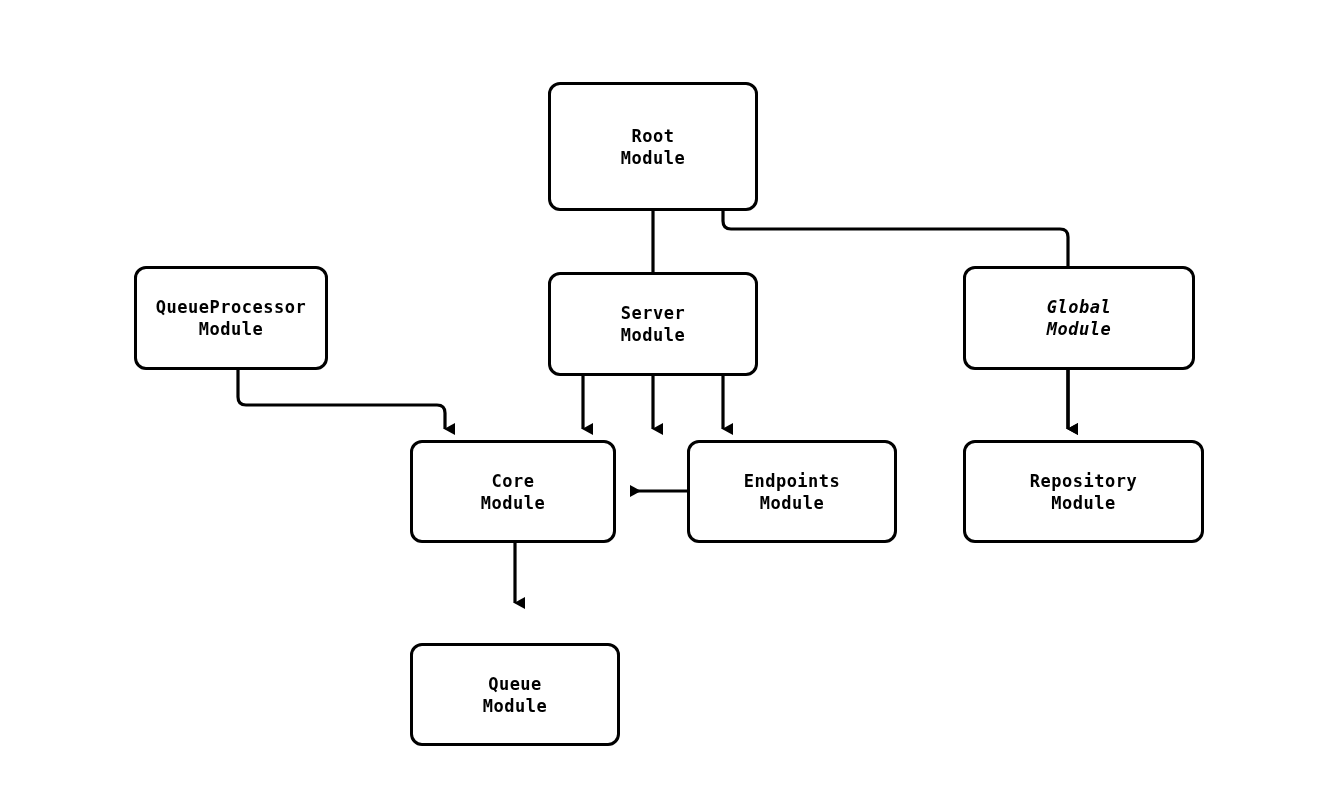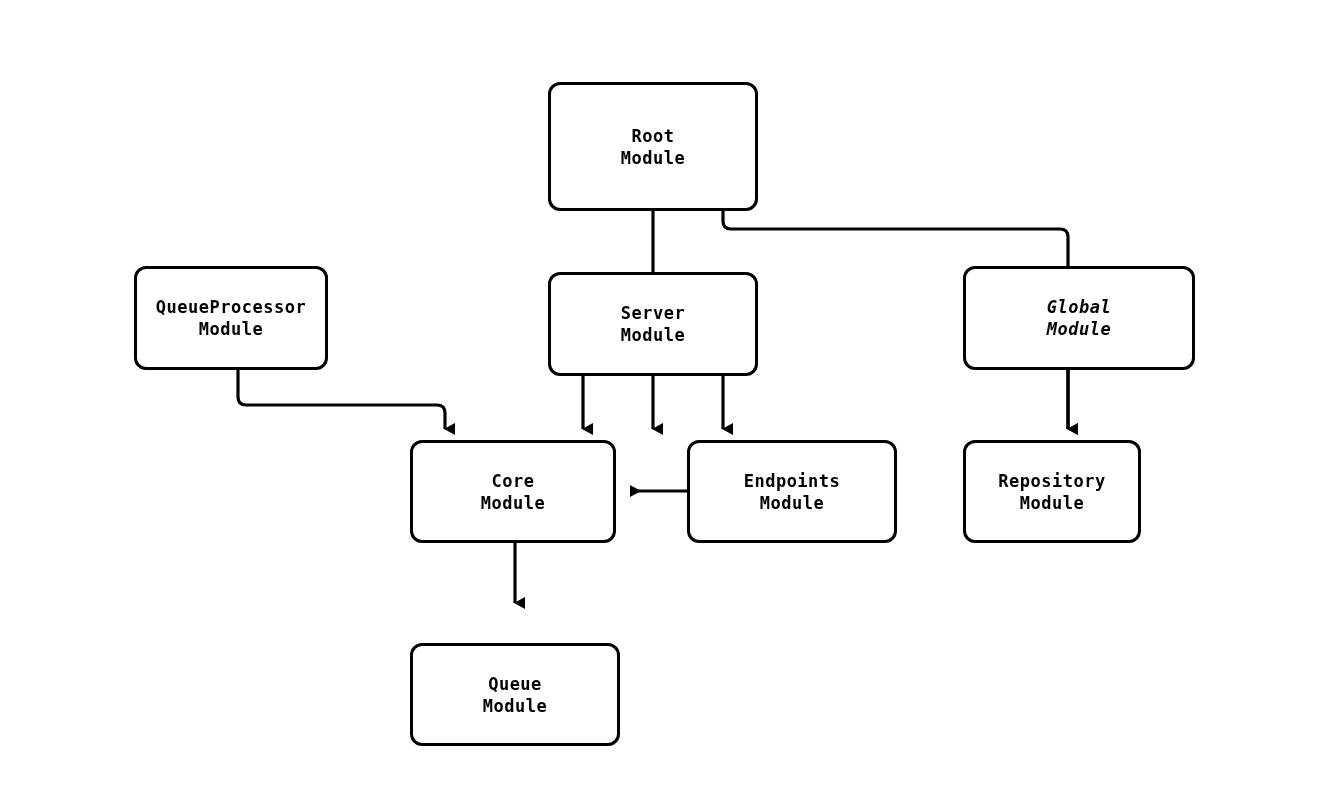--- a/index.html
+++ b/index.html
@@ -107,21 +107,21 @@
   <div class="node" style="left:410px; top:440px; width:206px; height:103px;">
     <div class="node-label">Core</div>
     <div class="node-label">Module</div>
   </div>
 
   <div class="node" style="left:687px; top:440px; width:210px; height:103px;">
     <div class="node-label">Endpoints</div>
     <div class="node-label">Module</div>
   </div>
 
-  <div class="node" style="left:963px; top:440px; width:178px; height:103px;">
+  <div class="node" style="left:963px; top:440px; width:241px; height:103px;">
     <div class="node-label">Repository</div>
     <div class="node-label">Module</div>
   </div>
 
   <div class="node" style="left:410px; top:643px; width:210px; height:103px;">
     <div class="node-label">Queue</div>
     <div class="node-label">Module</div>
   </div>
 
 </div>

